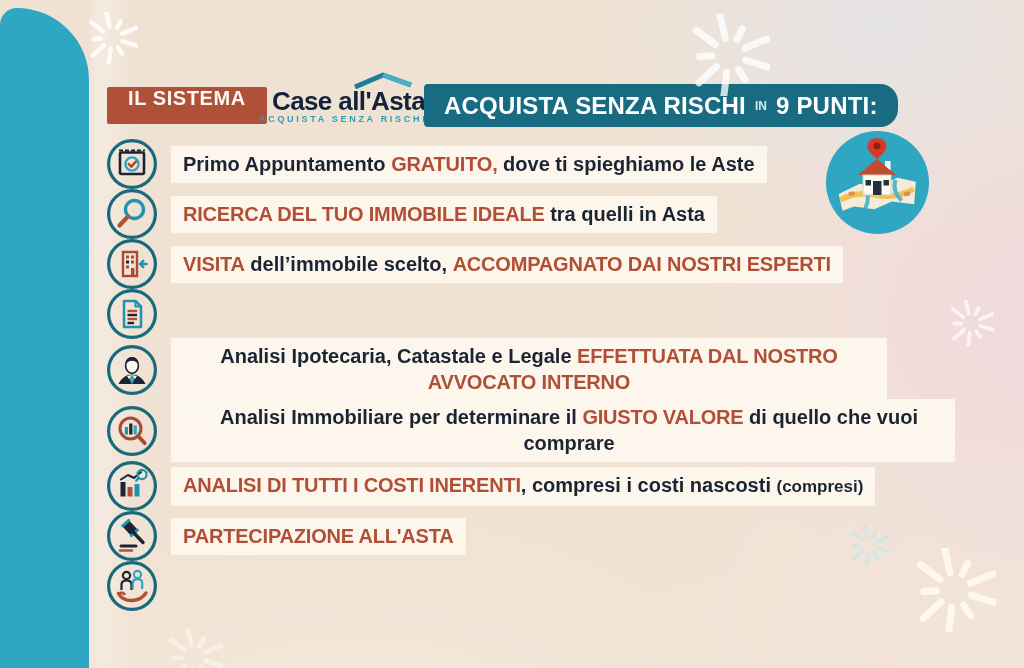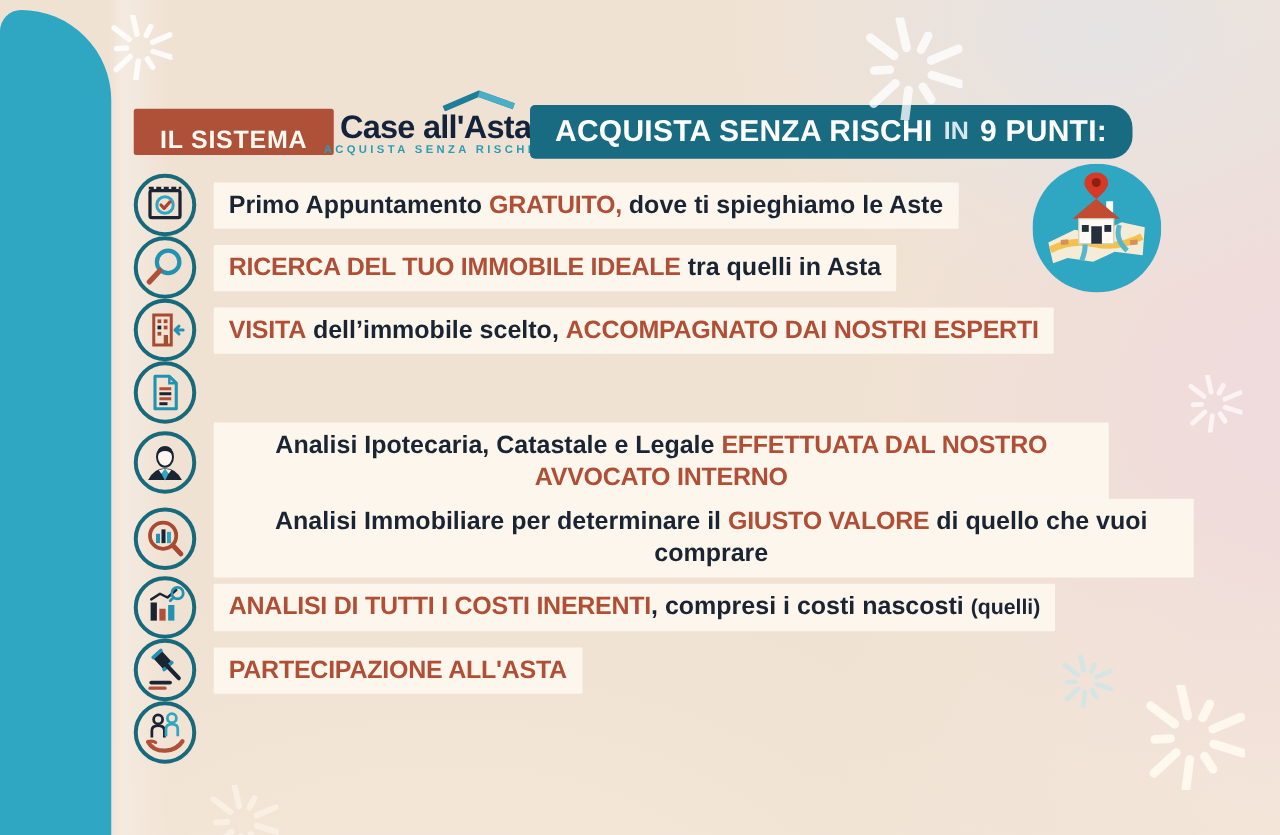--- a/index.html
+++ b/index.html
@@ -15,34 +15,34 @@
       #f0e2d3;
   }
   
   .side-shape{
     position:absolute;left:0;top:8px;width:89px;height:660px;
     background:#2fa7c3;border-top-left-radius:20px;border-top-right-radius:86px;
   }
   
   .sys-box{
     position:absolute;left:107px;top:87px;height:37px;padding:0 21px;
-    background:#ae5138;display:flex;align-items:flex-end;border-radius:2px;
+    background:#ae5138;display:flex;align-items:flex-start;border-radius:2px;
   }
   .sys-box span{color:#fdf8f0;font-size:20px;font-weight:800;letter-spacing:0.6px;}
   .logo{position:absolute;left:259px;top:72px;width:166px;text-align:right;}
   .logo .roof{height:17px;margin-left:-26px;}
   .logo .name{font-size:26px;font-weight:800;color:#13233c;letter-spacing:-0.6px;line-height:24px;white-space:nowrap;}
   .logo .tagline{font-size:9px;font-weight:700;color:#2c9cb7;letter-spacing:2.7px;margin-top:1px;white-space:nowrap;}
   .banner{
     position:absolute;left:424px;top:84px;height:43px;padding:0 20px;
     background:#186b80;border-radius:4px 18px 18px 4px;
     display:flex;align-items:center;gap:9px;white-space:nowrap;
   }
   .banner .big{color:#ffffff;font-size:24px;font-weight:800;letter-spacing:0.2px;}
-  .banner .small{color:#d7e8ec;font-size:20px;font-weight:600;}
+  .banner .small{color:#d7e8ec;font-size:12px;font-weight:600;}
   
   .map-badge{position:absolute;left:826px;top:131px;width:103px;height:103px;z-index:5;}
   
   .points{position:absolute;left:106px;top:138px;z-index:2;}
   .row{display:flex;align-items:center;margin-bottom:-2px;text-align:center;}
   .icon-wrap{width:52px;height:52px;flex:none;margin-right:13px;}
   .icon-wrap svg{width:52px;height:52px;display:block;}
   .tbox{
     background:rgba(252,247,238,0.95);padding:5px 12px 6px;border-radius:1px;
     font-size:20px;line-height:26px;color:#1b2433;
@@ -181,21 +181,21 @@
           <svg viewBox="0 0 52 52">
             <circle cx="26" cy="26" r="23.4" fill="none" stroke="#17697c" stroke-width="3.2"></circle>
             <rect x="14.5" y="22" width="5" height="14.5" fill="#1b2433"></rect>
             <rect x="21.5" y="27" width="5" height="9.5" fill="#b1503a"></rect>
             <rect x="28.5" y="24" width="5" height="12.5" fill="#2193b2"></rect>
             <path d="M15 19.5 l7 -4.5 l6 3 l7 -6" fill="none" stroke="#1b2433" stroke-width="2" stroke-linecap="round" stroke-linejoin="round"></path>
             <circle cx="36" cy="14.5" r="4.6" fill="none" stroke="#2193b2" stroke-width="2.2"></circle>
             <line x1="32.8" y1="18" x2="30.2" y2="20.6" stroke="#2193b2" stroke-width="2.2" stroke-linecap="round"></line>
           </svg>
         </div>
-        <div class="tbox"><span class="seg-accent">ANALISI DI TUTTI I COSTI INERENTI</span><span class="seg-regular">, compresi i costi nascosti </span><span class="seg-regular-small">(quelli)</span></div>
+        <div class="tbox"><span class="seg-accent">ANALISI DI TUTTI I COSTI INERENTI</span><span class="seg-regular">, compresi i costi nascosti </span><span class="seg-regular-small">(compresi)</span></div>
       </div>
       <div class="row">
         <div class="icon-wrap">
           <svg viewBox="0 0 52 52">
             <circle cx="26" cy="26" r="23.4" fill="none" stroke="#17697c" stroke-width="3.2"></circle>
             <g transform="rotate(-42 24 18)">
               <rect x="19.5" y="11" width="9" height="14" rx="1.5" fill="#1b2433"></rect>
               <rect x="18.5" y="10" width="11" height="3" rx="1.2" fill="#2193b2"></rect>
               <rect x="18.5" y="23" width="11" height="3" rx="1.2" fill="#2193b2"></rect>
             </g>

